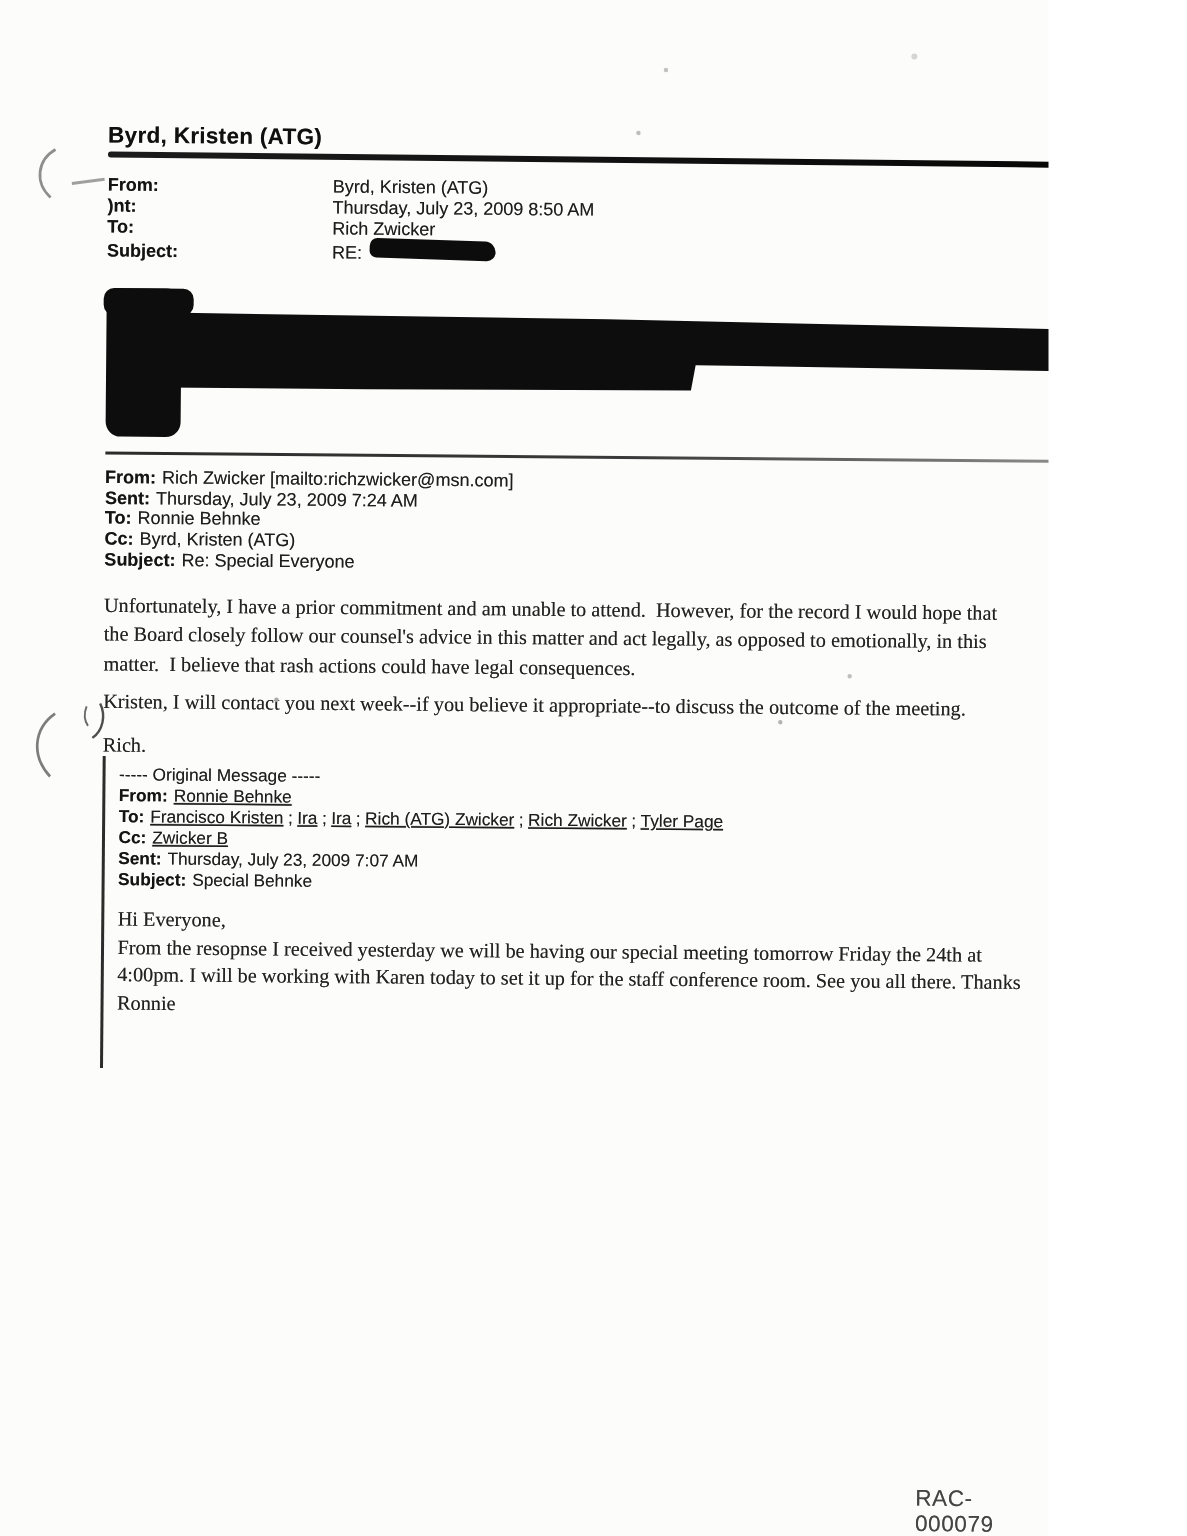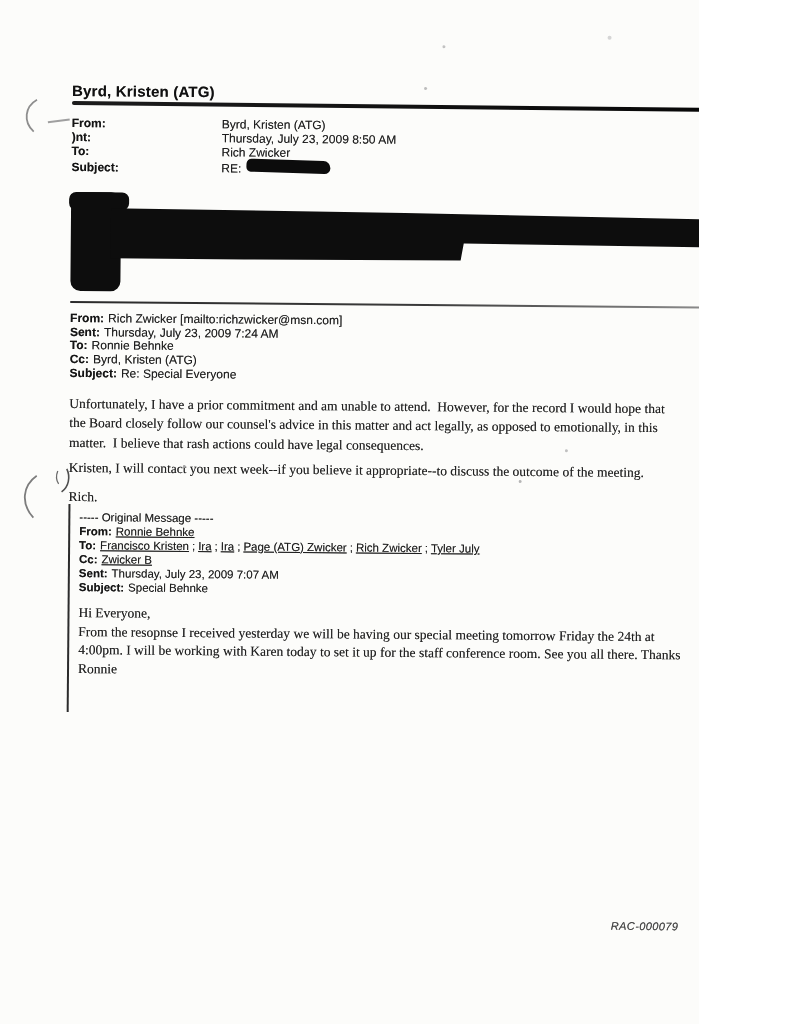--- a/index.html
+++ b/index.html
@@ -38,21 +38,21 @@
   .para2{margin-top:6px;}
   .sig{margin-top:9px;}
 
   .quote{position:absolute;left:72px;top:504px;border-left:2px solid #2c2c2c;padding:6px 0 34px 9px;}
   .qhead{font-size:11.5px;line-height:14px;}
   .qhead .lbl{font-weight:bold;color:#141414;margin-right:4px;}
   .u{text-decoration:underline;text-underline-offset:1px;}
   .sep{margin:0 3px;}
   .qbody{margin-top:10px;font-family:"Liberation Serif",serif;font-size:13.5px;line-height:18.6px;color:#222;}
 
-  .footer{position:absolute;left:618px;top:915px;font-size:11px;letter-spacing:.4px;color:#454545;font-style:italic;}
+  .footer{position:absolute;left:618px;top:986px;font-size:15px;letter-spacing:.4px;color:#454545;}
 
   .artifact{position:absolute;}
   .a-tick{left:48px;top:120px;width:22px;height:2px;background:#9f9f9f;transform:rotate(-8deg);}
   .speck{position:absolute;border-radius:50%;}
 </style>
 </head>
 <body>
 
 <div class="page">
   <div class="skew">
@@ -113,21 +113,21 @@
       <div class="line para2">Kristen, I will contact you next week--if you believe it appropriate--to discuss the outcome of the meeting.</div>
       <div class="line sig">Rich.</div>
     </div>
 
     <div class="quote">
       <div class="qhead">----- Original Message -----</div>
       <div class="qhead">
         <span class="lbl">From:</span><span class="u">Ronnie Behnke</span>
       </div>
       <div class="qhead">
-        <span class="lbl">To:</span><span class="u">Francisco Kristen</span><span class="sep">;</span><span class="u">Ira</span><span class="sep">;</span><span class="u">Ira</span><span class="sep">;</span><span class="u">Page (ATG) Zwicker</span><span class="sep">;</span><span class="u">Rich Zwicker</span><span class="sep">;</span><span class="u">Tyler July</span>
+        <span class="lbl">To:</span><span class="u">Francisco Kristen</span><span class="sep">;</span><span class="u">Ira</span><span class="sep">;</span><span class="u">Ira</span><span class="sep">;</span><span class="u">Rich (ATG) Zwicker</span><span class="sep">;</span><span class="u">Rich Zwicker</span><span class="sep">;</span><span class="u">Tyler Page</span>
       </div>
       <div class="qhead">
         <span class="lbl">Cc:</span><span class="u">Zwicker B</span>
       </div>
       <div class="qhead">
         <span class="lbl">Sent:</span><span>Thursday, July 23, 2009 7:07 AM</span>
       </div>
       <div class="qhead">
         <span class="lbl">Subject:</span><span>Special Behnke</span>
       </div>

